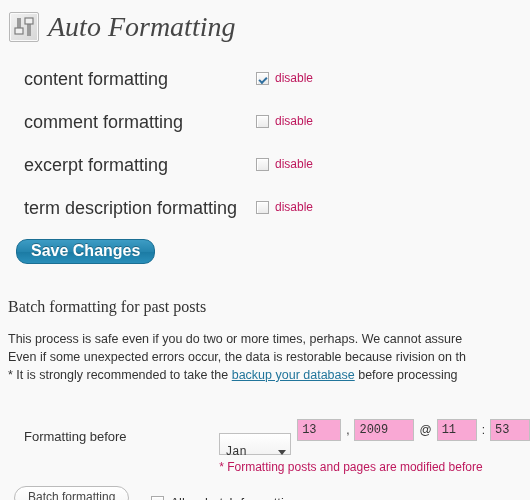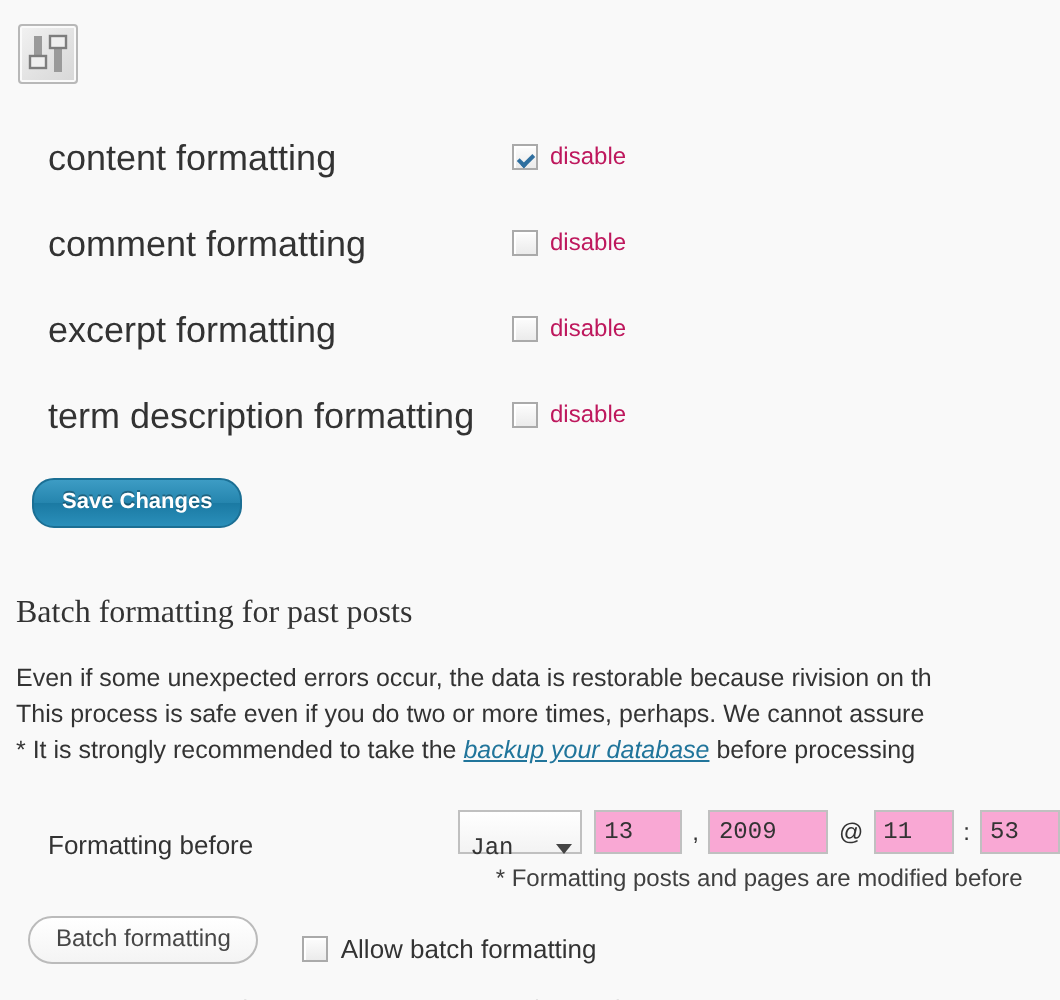--- a/index.html
+++ b/index.html
@@ -111,21 +111,21 @@
   
   .submit-row {
     padding: 9px 0 0 16px;
   }
   .button-primary {
     display: inline-block;
     background: linear-gradient(180deg, #3d9cc4 0%, #2585ae 50%, #1b7aa3 51%, #2a8fba 100%);
     border: 1px solid #1b6f94;
     border-radius: 11px;
     color: #ffffff;
-    font-size: 11px;
+    font-size: 16px;
     font-weight: bold;
     font-family: "Liberation Sans", sans-serif;
     padding: 4px 14px 5px 14px;
     text-shadow: 0 -1px 0 rgba(0,0,0,0.3);
     cursor: pointer;
     line-height: 14px;
   }
 
   
   h3.section-title {
@@ -138,21 +138,20 @@
   p.body-text {
     margin: 0 0 0 8px;
     font-size: 12.5px;
     line-height: 18px;
     color: #333333;
     white-space: nowrap;
   }
   a.link {
     color: #21759b;
     text-decoration: underline;
-    font-style: italic;
   }
 
   
   .date-table {
     border-collapse: collapse;
     margin: 15px 0 0 0;
     width: 100%;
   }
   .date-table th {
     text-align: left;
@@ -179,50 +178,50 @@
     background: #f9a8d4;
     font-family: "Liberation Mono", monospace;
     font-size: 12px;
     color: #333333;
     padding: 3px 4px;
     box-sizing: border-box;
     height: 22px;
     line-height: 16px;
   }
   .sel-input {
-    width: 62px;
+    width: 72px;
     display: inline-flex;
     align-items: center;
     justify-content: space-between;
     padding: 16px 4px 0 5px;
     background: linear-gradient(180deg,#ffffff 0%, #f3f3f3 100%);
     cursor: pointer;
+    margin-top: 28px;
   }
   .caret {
     width: 0; height: 0;
     border-left: 4px solid transparent;
     border-right: 4px solid transparent;
     border-top: 5px solid #444444;
     margin-left: 4px;
   }
   .w-day { width: 44px; }
   .w-year { width: 60px; }
   .w-hm  { width: 40px; }
   .sep {
     font-size: 12px;
     color: #333;
     padding: 0 5px;
     font-family: "Liberation Sans", sans-serif;
   }
   .note {
     font-size: 12px;
-    color: #404040;
+    color: #be185d;
     margin: 5px 0 0 0;
     white-space: nowrap;
-    text-align: center;
   }
 
   
   .batch-row {
     display: flex;
     align-items: flex-end;
     margin: 12px 0 0 14px;
   }
   .button-secondary {
     display: inline-block;
@@ -259,20 +258,21 @@
 
   <div class="page-header">
     <span class="header-icon">
       <svg width="28" height="28" viewBox="0 0 28 28" aria-hidden="true">
         <rect x="7" y="5" width="4" height="13" fill="#9a9a9a"></rect>
         <rect x="17" y="8" width="4" height="15" fill="#9a9a9a"></rect>
         <rect x="5" y="15" width="8" height="6" fill="#efefef" stroke="#7d7d7d" stroke-width="1.2"></rect>
         <rect x="15" y="5" width="8" height="6" fill="#efefef" stroke="#7d7d7d" stroke-width="1.2"></rect>
       </svg>
     </span>
+    <h1 class="page-title">Auto Formatting</h1>
   </div>
 
   <table class="form-table">
     <tbody>
       <tr>
         <th>content formatting</th>
         <td>
           <span class="cb-label">
             <span class="cb checked"></span>
             <span>disable</span>
@@ -308,22 +308,22 @@
       </tr>
     </tbody>
   </table>
 
   <div class="submit-row">
     <button class="button-primary">Save Changes</button>
   </div>
 
   <h3 class="section-title">Batch formatting for past posts</h3>
 
+  <p class="body-text">This process is safe even if you do two or more times, perhaps. We cannot assure </p>
   <p class="body-text">Even if some unexpected errors occur, the data is restorable because rivision on th</p>
-  <p class="body-text">This process is safe even if you do two or more times, perhaps. We cannot assure </p>
   <p class="body-text"><span>* It is strongly recommended to take the </span><a href="#" class="link">backup your database</a><span> before processing</span></p>
 
   <table class="date-table">
     <tbody>
       <tr>
         <th>Formatting before</th>
         <td>
           <div class="date-fields">
             <span class="sel-input">
               <span>Jan</span>

